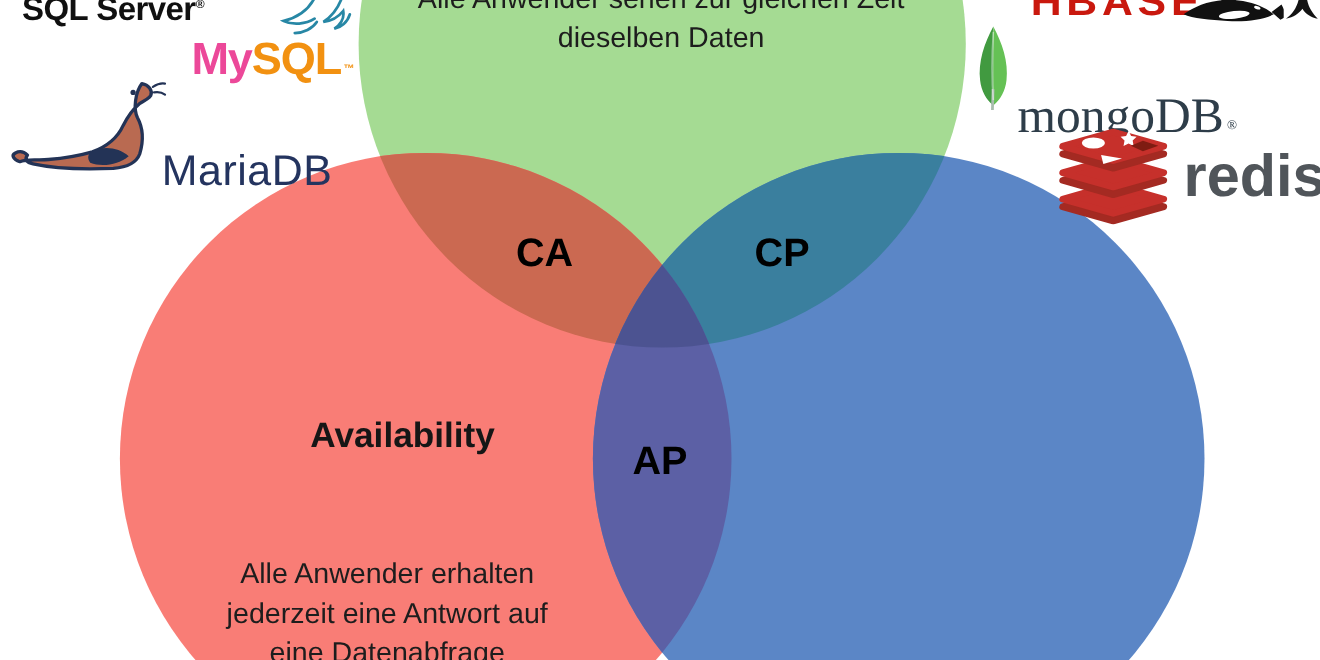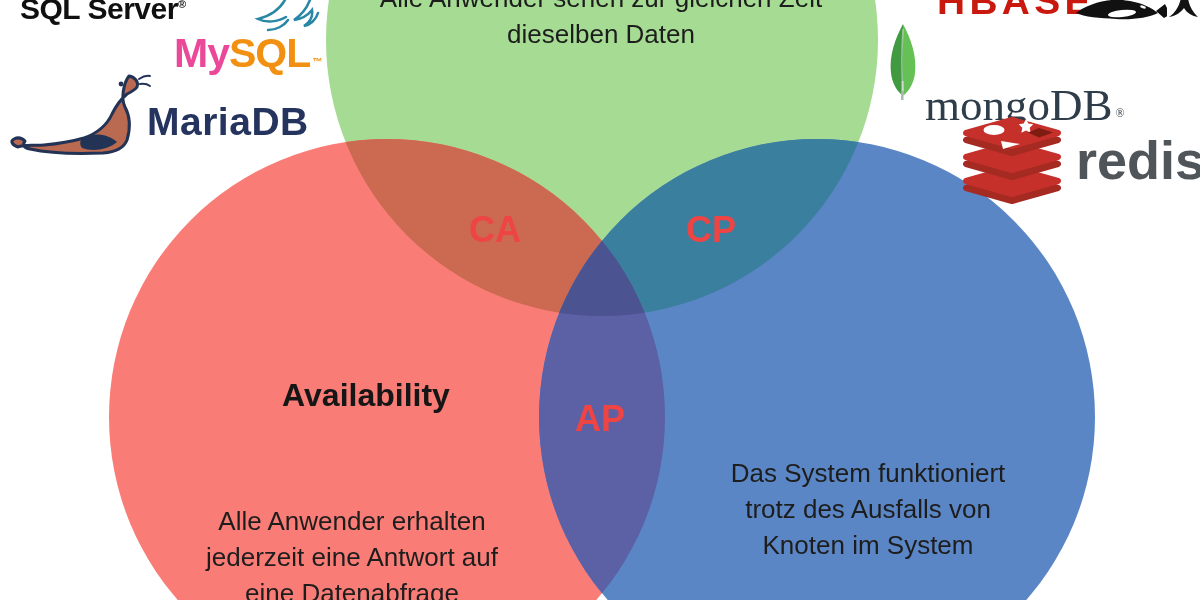--- a/index.html
+++ b/index.html
@@ -9,29 +9,29 @@
   }
   .abs{position:absolute;}
   .cx{transform:translateX(-50%);}
   .center{transform:translate(-50%,-50%);}
   #venn-svg{position:absolute;left:0;top:0;}
   .desc{
     font-size:26px;line-height:36px;text-align:center;
     white-space:pre-line;color:#1d1d1d;
   }
   .circle-title{font-size:32px;font-weight:bold;color:#161616;line-height:34px;text-align:center;}
-  .badge{font-size:36px;font-weight:bold;color:#ef4444;line-height:36px;}
+  .badge{font-size:36px;font-weight:bold;color:#000000;line-height:36px;}
   
   .sqlserver{font-size:30px;font-weight:600;color:#101010;letter-spacing:-0.5px;white-space:nowrap;}
   .sqlserver sup{font-size:11px;}
   .mysql{font-size:41px;font-weight:bold;letter-spacing:-1px;white-space:nowrap;}
   .mysql .my{color:#ec4899;}
   .mysql .sql{color:#f29111;margin-top:44px;}
   .mysql .tm{font-size:10px;color:#f29111;margin-left:2px;vertical-align:2px;font-weight:bold;}
-  .mariadb{font-size:39px;font-weight:700;color:#24345f;letter-spacing:0.5px;white-space:nowrap;}
+  .mariadb{font-size:39px;font-weight:400;color:#24345f;letter-spacing:0.5px;white-space:nowrap;margin-top:34px;}
   .hbase-clip{width:178px;height:16px;overflow:hidden;}
   .hbase-text{
     display:inline-block;margin-top:-19px;font-size:36px;font-weight:bold;
     color:#c9180e;letter-spacing:4px;transform:scaleX(1.08);transform-origin:left top;white-space:nowrap;
   }
   .mongodb{font-family:"Liberation Serif",serif;font-size:45px;line-height:45px;color:#2e3d49;white-space:nowrap;}
   .mongodb .reg{font-size:12px;margin-left:3px;vertical-align:3px;}
   .redis{font-size:54px;line-height:58px;font-weight:bold;color:#50555a;letter-spacing:0px;white-space:nowrap;}
 </style>
 </head>
@@ -76,23 +76,20 @@
 
   <div class="abs center badge" style="left:495px;top:230px;">CA</div>
   <div class="abs center badge" style="left:711px;top:230px;">CP</div>
   <div class="abs center badge" style="left:600px;top:419px;">AP</div>
 
   <div class="abs cx circle-title" style="left:366px;top:378px;">Availability</div>
   <div class="abs cx desc" style="left:352px;top:455px;width:420px;margin-top:48px;">Alle Anwender erhalten
 jederzeit eine Antwort auf
 eine Datenabfrage</div>
 
-  <div class="abs cx desc" style="left:868px;top:455px;width:420px;">Das System funktioniert
-trotz des Ausfalls von
-Knoten im System</div>
 
   <div class="abs sqlserver" style="left:20px;top:-8px;"><span>SQL Server</span><sup>®</sup></div>
 
   <svg class="abs" style="left:230px;top:0;" width="110" height="50" viewBox="0 0 110 50">
     <g fill="none" stroke="#2787a5" stroke-width="2.5" stroke-linecap="round">
       <path d="M 56,-2 C 50,10 40,16 28,19 C 36,23 48,22 56,17"></path>
       <path d="M 80,0 C 76,10 70,16 64,20 C 72,19 78,15 82,10 C 83,16 80,22 74,26 C 80,25 86,20 88,13"></path>
       <path d="M 58,20 C 54,26 46,30 38,30"></path>
     </g>
   </svg>

